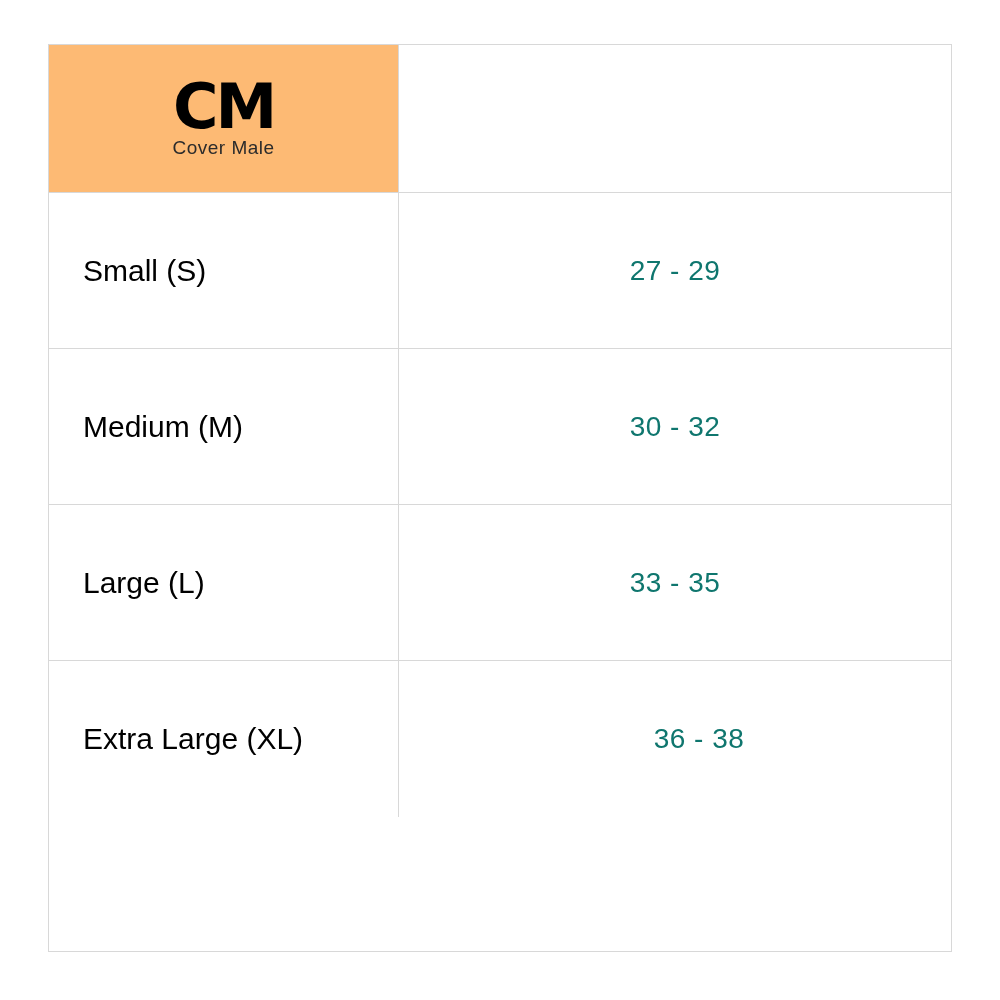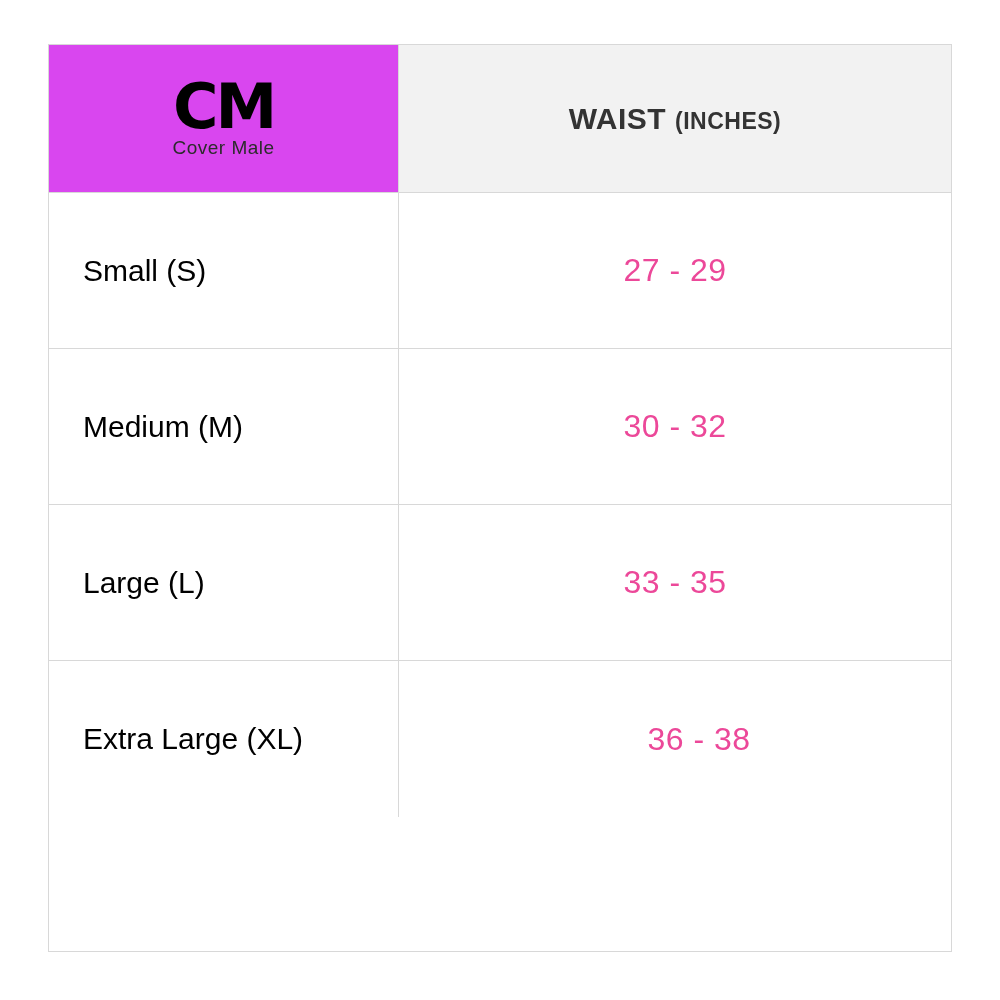--- a/index.html
+++ b/index.html
@@ -55,21 +55,21 @@
   }
 
   .head-logo-cell {
     width: 350px;
     box-sizing: border-box;
     border-right: 1px solid #d8d8d8;
     display: flex;
     flex-direction: column;
     align-items: center;
     justify-content: center;
-    background: #d946ef;
+    background: #fdba74;
   }
 
   .logo-mark {
     font-size: 62px;
     font-weight: bold;
     line-height: 0.95;
     letter-spacing: -3px;
     color: #000000;
     font-family: "DejaVu Sans", sans-serif;
   }
@@ -128,42 +128,36 @@
   }
 
   .cell-value {
     flex: 1;
     display: flex;
     align-items: center;
     justify-content: center;
   }
 
   .cell-value span {
-    font-size: 32px;
-    color: #ec4899;
+    font-size: 28px;
+    color: #0f766e;
     letter-spacing: 0.5px;
   }
 </style>
 </head>
 <body>
 
 <div class="page">
   <div class="chart-wrap">
 
 
     <div class="head-row">
       <div class="head-logo-cell">
         <div class="logo-mark">CM</div>
         <div class="logo-sub">Cover Male</div>
-      </div>
-      <div class="head-measure-cell">
-        <div class="head-measure-text">
-          <span>WAIST</span>
-          <span class="unit">(INCHES)</span>
-        </div>
       </div>
     </div>
 
     <div class="data-row">
       <div class="cell-size">
         <span>Small (S)</span>
       </div>
       <div class="cell-value">
         <span>27 - 29</span>
       </div>

